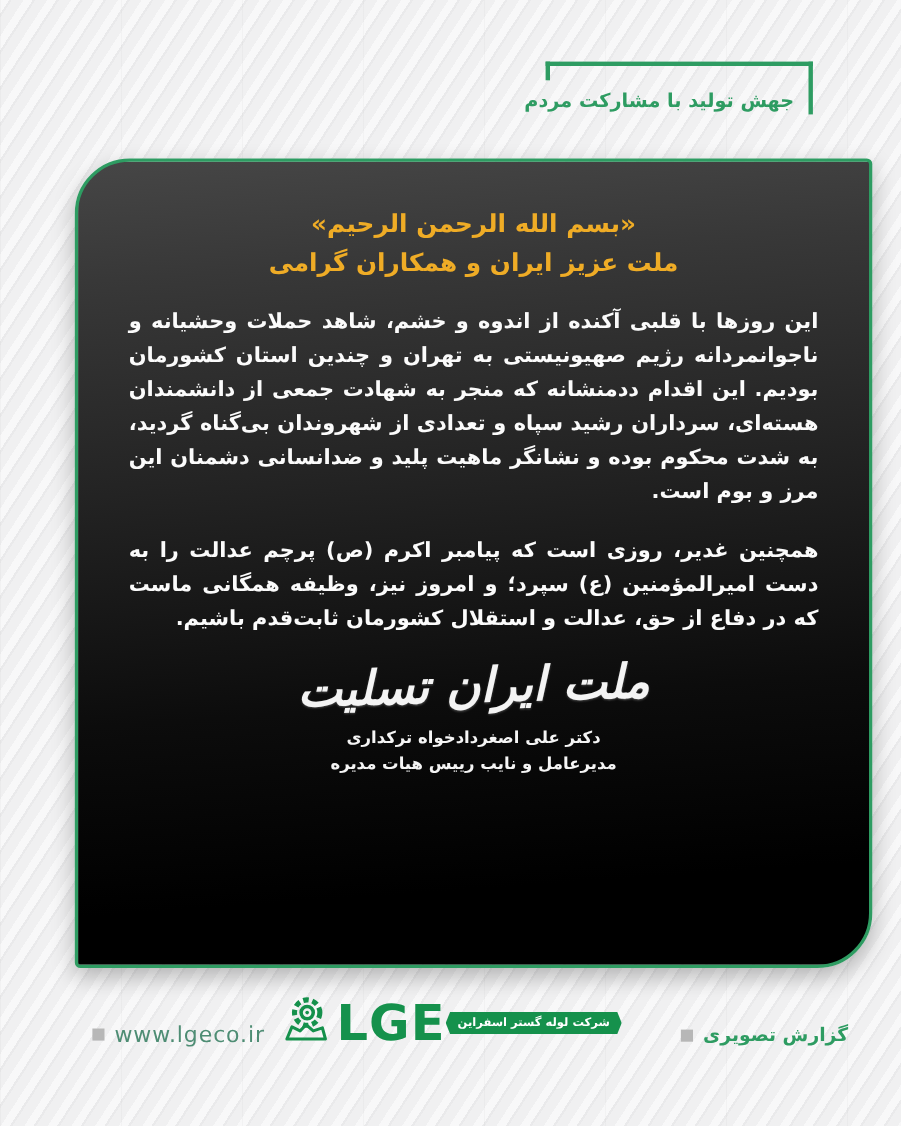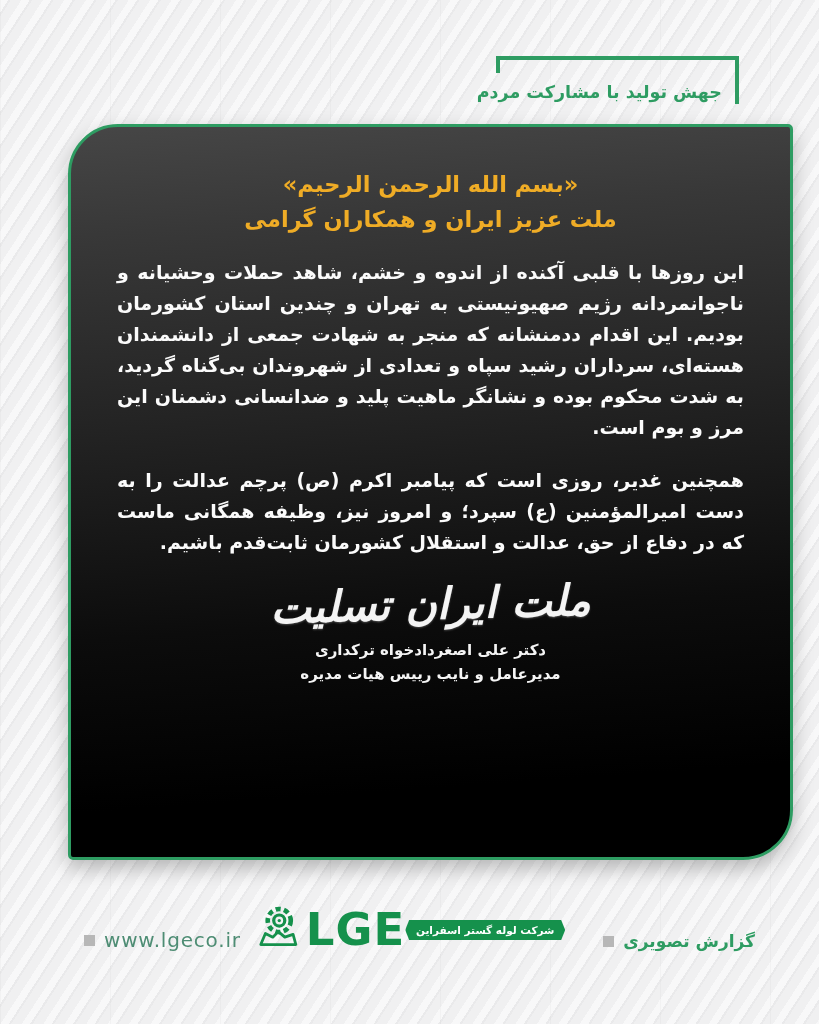--- a/index.html
+++ b/index.html
@@ -33,21 +33,21 @@
     width:4px; height:17px; background:var(--green);
   }
   .slogan-text{
     position:absolute; top:22px; right:13px;
     direction:rtl; white-space:nowrap;
     color:var(--green); font-weight:bold; font-size:17.5px;
   }
 
   
   .card{
-    position:absolute; left:68px; top:124px;
+    position:absolute; left:68px; top:144px;
     width:725px; height:736px;
     border:3px solid var(--green);
     border-radius:50px 5px 50px 5px;
     background:linear-gradient(176deg,#464646 0%,#383838 14%,#242424 38%,#0c0c0c 66%,#000 88%);
     box-shadow:0 8px 20px rgba(0,0,0,0.25);
     padding:40px 46px 28px 46px;
     overflow:hidden;
     direction:rtl;
   }
   .card-head{ text-align:center; color:var(--gold); font-weight:bold;
@@ -66,21 +66,21 @@
   }
   .signature{ text-align:center; color:#f5f5f5; font-weight:bold;
     font-size:15px; line-height:1.55;}
   .signature div{white-space:nowrap;}
 
   
   .footer-item{position:absolute; display:flex; align-items:center; gap:9px;text-align:right;}
   .sq{width:11px; height:11px; background:var(--bullet); flex:0 0 auto;}
   .website{ left:84px; top:928px; }
   .website .url{ color:#4e8d74; font-size:20px; letter-spacing:0.8px; font-weight:500;}
-  .report{ right:64px; top:931px; }
+  .report{ right:48px; top:931px; }
   .report .label{ color:var(--green); font-size:17px; font-weight:bold; direction:rtl;}
 
   .logo{ position:absolute; left:50%; top:903px; transform:translateX(-50%);
     display:flex; flex-direction:row; align-items:center;}
   .logo-row{ display:flex; align-items:center; gap:4px;}
   .logo-text{ color:var(--logo-green); font-size:45px; font-weight:800; letter-spacing:1px; line-height:1;}
   .ribbon{
     margin-top:2px; min-width:160px; height:20px; padding:0 8px;
     background:var(--logo-green); color:#fff;
     display:flex; align-items:center; justify-content:center;

